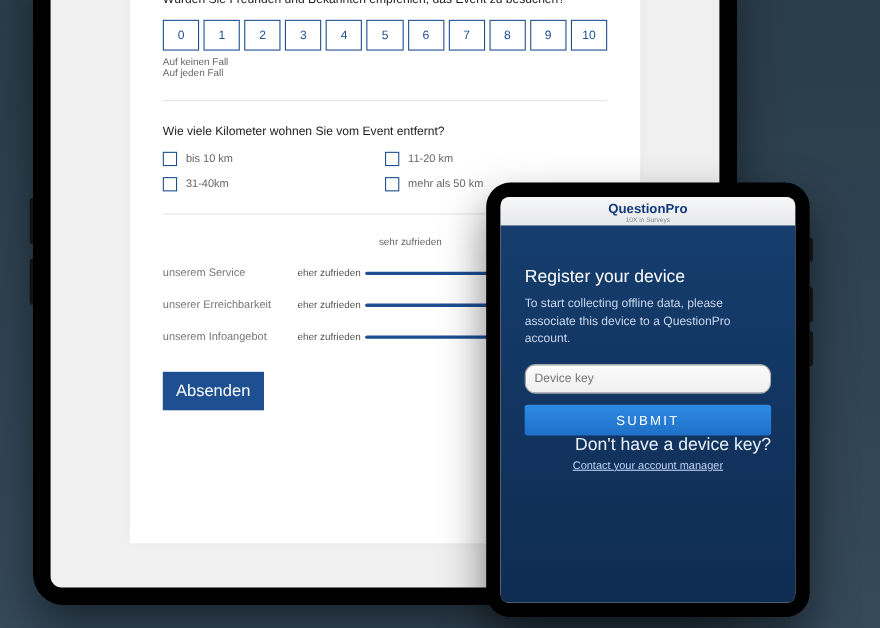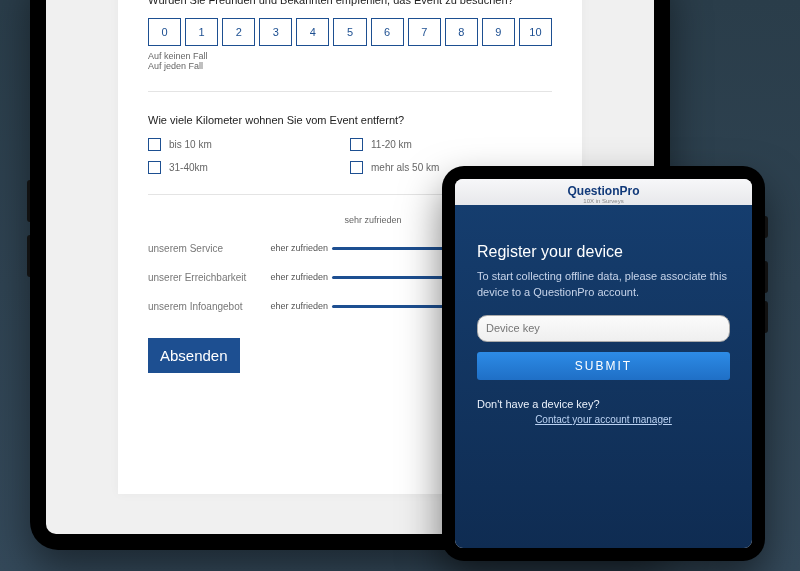--- a/index.html
+++ b/index.html
@@ -24,34 +24,34 @@
   .matrix-head{display:flex;margin-top:8px;}
   .matrix-head .spacer{flex:0 0 140px;}
   .matrix-head .lab{flex:0 0 90px;font-size:9px;color:#666;text-align:center;}
   .matrix-row{display:flex;align-items:center;margin-top:18px;}
   .matrix-row .rlabel{flex:0 0 110px;font-size:10px;color:#777;}
   .matrix-row .curval{flex:0 0 70px;font-size:9px;color:#555;text-align:right;line-height:1.2;}
   .matrix-row .track{flex:1;position:relative;height:3px;background:#1d4f91;border-radius:2px;margin:0 4px;}
   .matrix-row .knob{position:absolute;top:50%;transform:translate(-50%,-50%);width:12px;height:12px;border-radius:50%;background:#1d4f91;cursor:pointer;}
   .submit-btn{display:inline-block;margin-top:26px;background:#1d4f91;color:#fff;font-size:15px;padding:9px 12px;border:none;cursor:pointer;}
   
-  .tablet-small{position:absolute;left:442px;top:166px;width:323px;height:395px;background:#000;border-radius:22px;box-shadow:0 20px 40px rgba(0,0,0,.5);}
+  .tablet-small{position:absolute;left:442px;top:166px;width:294px;height:395px;background:#000;border-radius:22px;box-shadow:0 20px 40px rgba(0,0,0,.5);}
   .tablet-small .screen2{position:absolute;inset:13px;border-radius:8px;overflow:hidden;background:#e6e7e9;}
   .tablet-small .sbtn{position:absolute;right:-3px;top:95px;width:3px;height:32px;background:#111;border-radius:0 3px 3px 0;}
   .tablet-small .sbtn2{position:absolute;right:-3px;top:135px;width:3px;height:32px;background:#111;border-radius:0 3px 3px 0;}
   .tablet-small .sbtn3{position:absolute;right:-3px;top:50px;width:3px;height:22px;background:#111;border-radius:0 3px 3px 0;}
   .topbar{height:26px;background:linear-gradient(#f7f7f9,#e7e8eb);display:flex;align-items:center;justify-content:center;border-bottom:1px solid #c5c6ca;position:relative;}
   .brand{font-size:12px;font-weight:bold;color:#123a7a;}
   .brand .tag{display:block;font-size:6px;color:#888;font-weight:normal;text-align:center;margin-top:-1px;}
   .bluepane{position:absolute;top:26px;left:0;right:0;bottom:0;background:linear-gradient(#153d6e,#0f2c52);padding:28px 22px 0;}
   .bp-title{color:#fff;font-size:16px;margin:10px 0 8px;}
   .bp-sub{color:#c7d4ea;font-size:11px;line-height:1.45;margin:0 0 14px;}
   .bp-input{width:100%;box-sizing:border-box;height:27px;border:1px solid #aaa;border-radius:10px;padding:0 8px;font-size:11px;color:#777;background:linear-gradient(#fbfbfb,#efefef);}
   .bp-submit{display:block;width:100%;margin-top:10px;height:28px;border:none;border-radius:3px;background:linear-gradient(#2d8be6,#1f6fc6);color:#fff;font-size:12px;letter-spacing:2px;cursor:pointer;}
-  .bp-nokey{text-align:left;color:#eaf1fb;font-size:11px;margin-top:18px;}
+  .bp-nokey{text-align:right;color:#eaf1fb;font-size:16px;}
   .bp-link{text-align:center;color:#bcd3f3;font-size:10px;text-decoration:underline;margin-top:4px;cursor:pointer;}
 </style>
 </head>
 <body>
 
 <div class="tablet-large">
   <div class="btn-left"></div>
   <div class="btn-left2"></div>
   <div class="screen">
     <div class="survey">

